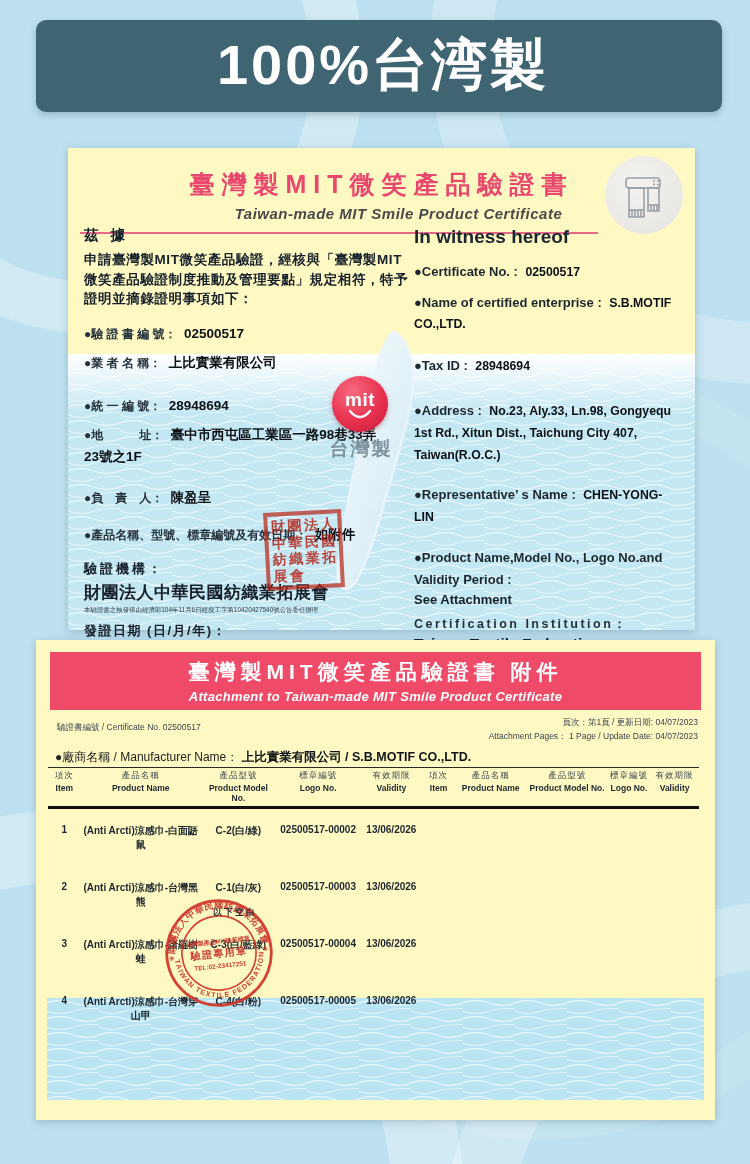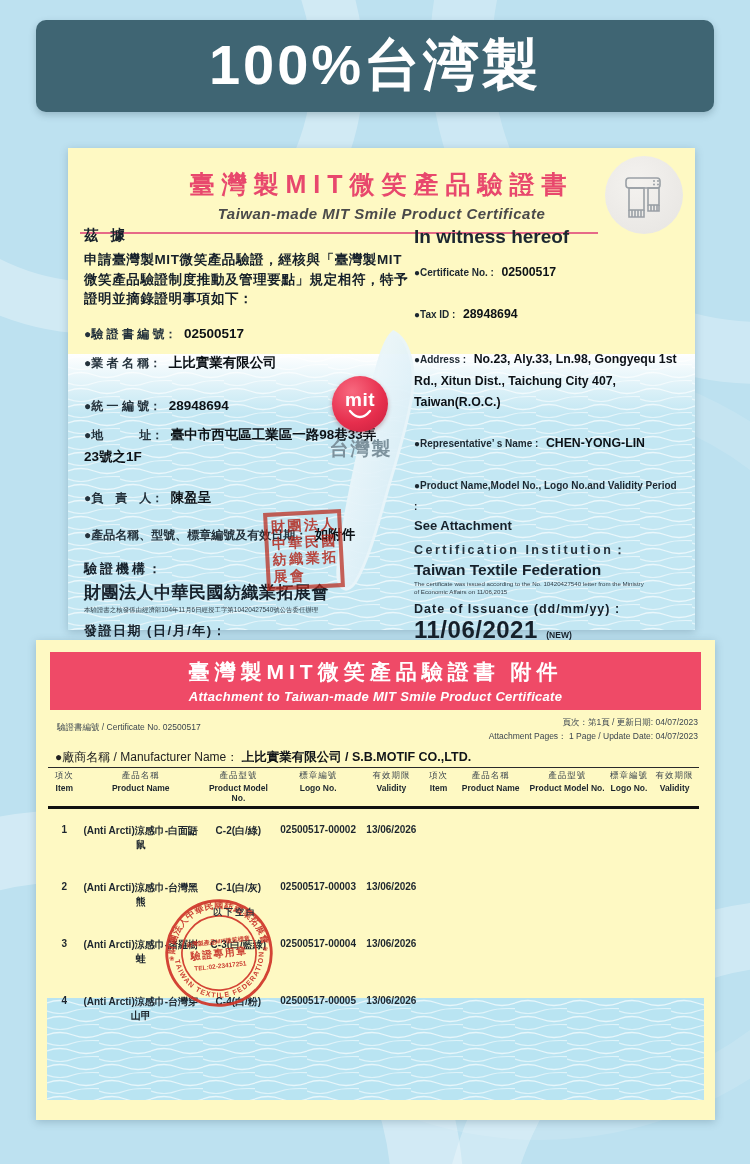--- a/index.html
+++ b/index.html
@@ -8,30 +8,30 @@
   
   .ring{position:absolute;border-radius:50%;z-index:0;}
   .r1{width:430px;height:430px;left:-170px;top:-200px;border:52px solid rgba(255,255,255,.30);}
   .r2{width:540px;height:540px;left:430px;top:-280px;border:62px solid rgba(255,255,255,.25);}
   .r3{width:640px;height:640px;left:-320px;top:810px;border:72px solid rgba(255,255,255,.32);}
   .r4{width:580px;height:580px;left:440px;top:900px;border:66px solid rgba(255,255,255,.28);}
   .r5{width:700px;height:700px;left:150px;top:360px;border:40px solid rgba(255,255,255,.12);}
 
   
   .top-banner{position:absolute;left:36px;top:20px;width:678px;height:92px;background:#3f6573;border-radius:10px;
-    display:flex;align-items:center;justify-content:center;z-index:2;box-shadow:0 3px 7px rgba(30,60,75,.25);}
+    display:flex;align-items:center;justify-content:center;z-index:2;box-shadow:0 3px 7px rgba(30,60,75,.25);padding-left:8px;}
   .top-banner span{color:#fff;font-size:56px;font-weight:700;letter-spacing:3px;}
 
   .card{position:absolute;background:#fef9c3;z-index:2;box-shadow:0 2px 8px rgba(40,70,90,.25);}
   .card1{left:68px;top:148px;width:627px;height:482px;}
   .card2{left:36px;top:640px;width:679px;height:480px;}
 
   
   .cert-title{position:absolute;left:0;top:20px;width:100%;text-align:center;color:#e8486d;font-size:25px;font-weight:700;letter-spacing:7px;z-index:2;}
-  .cert-sub{position:absolute;left:0;top:57px;width:100%;text-align:center;color:#4a4a4a;font-size:15px;font-weight:700;font-style:italic;letter-spacing:.5px;z-index:2;}
+  .cert-sub{position:absolute;left:0;top:57px;width:100%;text-align:center;color:#4a4a4a;font-size:15px;font-weight:700;font-style:italic;letter-spacing:.5px;z-index:2;padding-left:17px;}
   .cert-divider{position:absolute;left:12px;top:84px;width:518px;height:2px;background:#e66a88;z-index:2;}
   .towel-badge{position:absolute;right:12px;top:8px;width:78px;height:78px;border-radius:50%;background:radial-gradient(circle at 40% 35%,#f4f2ef,#e6e4e1);z-index:3;display:flex;align-items:center;justify-content:center;}
 
   
   .waves-zone{position:absolute;z-index:0;}
   .fade-top{position:absolute;left:0;top:206px;width:100%;height:60px;background:linear-gradient(#ffffff,rgba(255,255,255,0));z-index:1;}
 
   .island{position:absolute;left:250px;top:178px;width:128px;height:268px;z-index:1;opacity:.95;}
 
   
@@ -46,21 +46,21 @@
   .mtA{margin-top:13px}.mtB{margin-top:8px}.mtC{margin-top:21px}.mtD{margin-top:8px}.mtE{margin-top:19px}.mtF{margin-top:16px}
   .inst-label{margin-top:15px;font-size:13px;font-weight:700;letter-spacing:3px;}
   .inst-name{margin-top:3px;font-size:17px;font-weight:700;letter-spacing:.5px;}
   .inst-note{margin-top:1px;font-size:7px;color:#33404a;transform-origin:left;transform:scale(.92);white-space:nowrap;}
   .date-label{margin-top:7px;font-size:13px;font-weight:700;letter-spacing:1.5px;}
   .date-value{font-size:26px;font-weight:600;color:#13202a;letter-spacing:.5px;}
   .date-tag{font-size:8.5px;font-weight:700;margin-left:4px;}
 
   .en-heading{font-size:19px;font-weight:600;color:#1c2730;}
   .en-intro{margin-top:4px;font-size:11.3px;font-weight:700;line-height:1.42;text-align:justify;}
-  .efl-label{font-size:10px;font-weight:700;color:#1c2730;}
+  .efl-label{font-size:13px;font-weight:700;color:#1c2730;}
   .efl-value{font-size:12.3px;font-weight:700;color:#0c1116;margin-left:3px;}
   .emtA{margin-top:12px}.emtB{margin-top:9px}.emtC{margin-top:20px}.emtD{margin-top:24px}.emtE{margin-top:19px}.emtF{margin-top:20px}
   .efl-block{display:block;font-size:13px;font-weight:700;margin-top:1px;}
   .einst-label{margin-top:8px;font-size:12.5px;font-weight:700;letter-spacing:2.5px;color:#25323c;}
   .einst-name{margin-top:2px;font-size:15.5px;font-weight:700;}
   .einst-note{margin-top:1px;font-size:7px;color:#33404a;line-height:1.25;transform-origin:left;transform:scale(.88);}
   .edate-label{margin-top:4px;font-size:12.5px;font-weight:700;letter-spacing:1px;}
   .edate-value{font-size:24px;font-weight:600;letter-spacing:.5px;}
 
   
@@ -197,20 +197,24 @@
         <span class="date-tag">(新發)</span>
       </div>
     </div>
 
     <div class="col col-right">
       <div class="en-heading">In witness hereof</div>
 
       <div class="fline emtA">
         <span class="efl-label">●Certificate No. :</span>
         <span class="efl-value">02500517</span>
+      </div>
+      <div class="fline emtB">
+        <span class="efl-label">●Name of certified enterprise :</span>
+        <span class="efl-value">S.B.MOTIF CO.,LTD.</span>
       </div>
       <div class="fline emtC">
         <span class="efl-label">●Tax ID :</span>
         <span class="efl-value">28948694</span>
       </div>
       <div class="fline emtD">
         <span class="efl-label">●Address :</span>
         <span class="efl-value">No.23, Aly.33, Ln.98, Gongyequ 1st Rd., Xitun Dist., Taichung City 407, Taiwan(R.O.C.)</span>
       </div>
       <div class="fline emtE">

